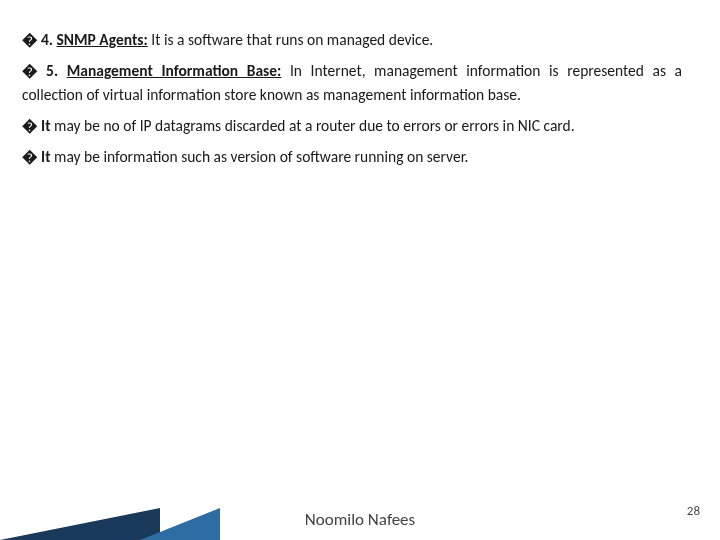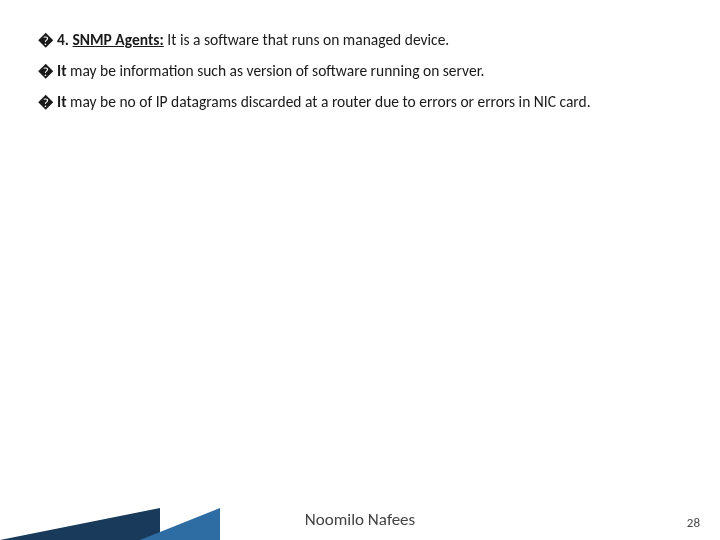--- a/index.html
+++ b/index.html
@@ -10,21 +10,21 @@
       font-family: 'Calibri', 'Segoe UI', Arial, sans-serif;
       overflow: hidden;
       position: relative;
     }
 
     .slide-container {
       width: 720px;
       height: 540px;
       background: #ffffff;
       position: relative;
-      padding: 28px 38px 50px 38px;
+      padding: 28px 38px 50px 22px;
       border-radius: 11px;
     }
 
     .content-area {
       width: 100%;
       height: 100%;
     }
 
     .bullet-item {
       display: flex;
@@ -44,21 +44,21 @@
       font-weight: bold;
     }
 
     .bold-underline {
       font-weight: bold;
       text-decoration: underline;
     }
 
     .slide-number {
       position: absolute;
-      bottom: 10px;
+      bottom: 22px;
       right: 20px;
       font-size: 13px;
       color: #444;
     }
 
     .presenter-name {
       position: absolute;
       bottom: 10px;
       left: 50%;
       transform: translateX(-50%);
@@ -109,32 +109,39 @@
   <div class="content-area">
 
     <div class="row-item bullet-item">
       <span class="bullet-text">
         <span class="bold-text">� 4.</span>
         <span class="bold-underline">SNMP Agents:</span>
         <span> It is a software that runs on managed device.</span>
       </span>
     </div>
 
+    <div class="row-item">
+      <div class="bullet-text">
+        <span class="bold-text">� 5.</span>
+        <span class="bold-underline">Management Information Base:</span>
+        <span> In  Internet, management information is represented as a collection of virtual  information  store  known  as  management information base.</span>
+      </div>
+    </div>
 
     <div class="row-item bullet-item">
       <span class="bullet-text">
         <span class="bold-text">� It</span>
-        <span> may be information such as version of software running on server.</span>
+        <span> may be no of IP datagrams discarded at a router due to errors or errors in NIC card.</span>
       </span>
     </div>
 
     <div class="row-item bullet-item">
       <span class="bullet-text">
         <span class="bold-text">� It</span>
-        <span> may be no of IP datagrams discarded at a router due to errors or errors in NIC card.</span>
+        <span> may be information such as version of software running on server.</span>
       </span>
     </div>
 
 
 
   </div>
 
   <div class="bottom-decoration">
     <div class="tri-dark"></div>
     <div class="tri-blue"></div>

